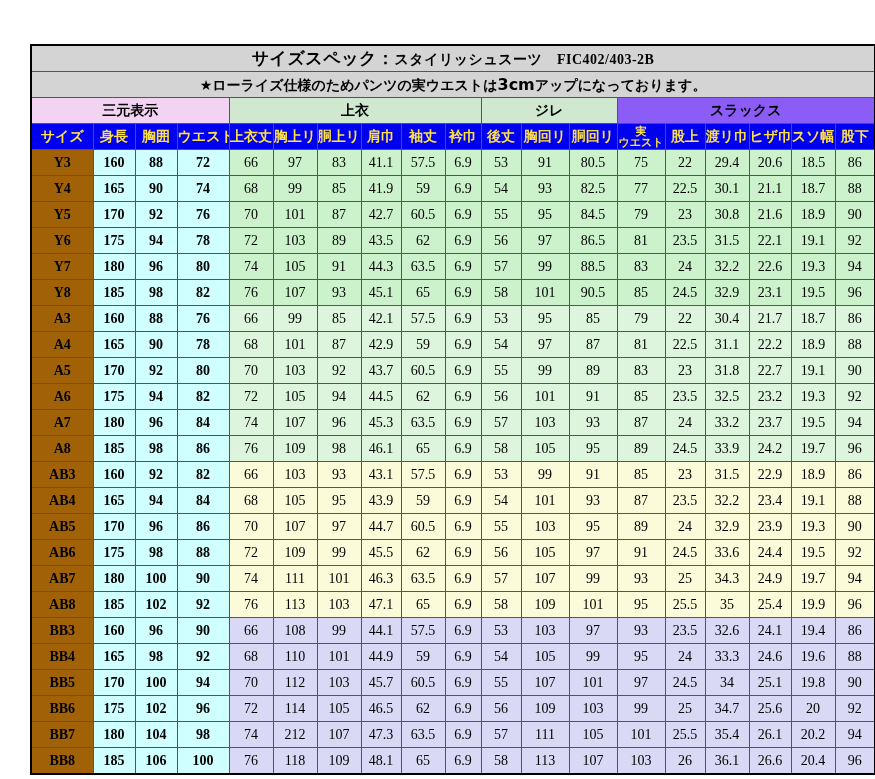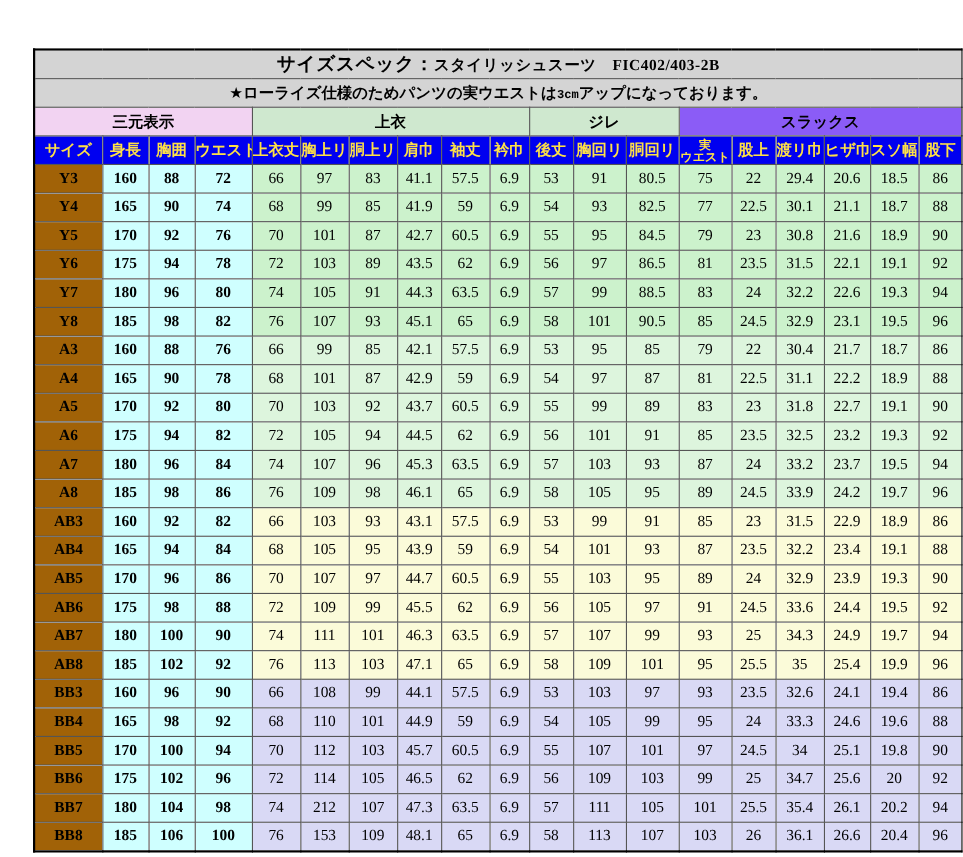--- a/index.html
+++ b/index.html
@@ -43,21 +43,21 @@
     font-weight:bold;
     font-family:"Liberation Serif", serif;
   }
   .note-cell{
     background:#d4d4d4;
     height:24px;
     font-size:14px;
     font-family:"DejaVu Sans", sans-serif;
     font-weight:bold;
   }
-  .note-cell .tiny{font-size:11px;font-family:Liberation Mono, monospace;}
+  .note-cell .tiny{font-size:16px;}
   .grp{
     font-size:15px;
     font-weight:bold;
     height:24px;
     font-family:"Liberation Serif", serif;
   }
   .grp-sangen{background:#f2d3f2;}
   .grp-uwagi{background:#cfe8cf;}
   .grp-gire{background:#cfe8cf;margin-left:26px;}
   .grp-slacks{background:#8b5cf6;}
@@ -635,21 +635,21 @@
           <td class="c-lav">26.1</td>
           <td class="c-lav">20.2</td>
           <td class="c-lav">94</td>
         </tr>
         <tr>
           <td class="c-size">BB8</td>
           <td class="c-sangen">185</td>
           <td class="c-sangen">106</td>
           <td class="c-sangen">100</td>
           <td class="c-lav">76</td>
-          <td class="c-lav">153</td>
+          <td class="c-lav">118</td>
           <td class="c-lav">109</td>
           <td class="c-lav">48.1</td>
           <td class="c-lav">65</td>
           <td class="c-lav">6.9</td>
           <td class="c-lav">58</td>
           <td class="c-lav">113</td>
           <td class="c-lav">107</td>
           <td class="c-lav">103</td>
           <td class="c-lav">26</td>
           <td class="c-lav">36.1</td>

